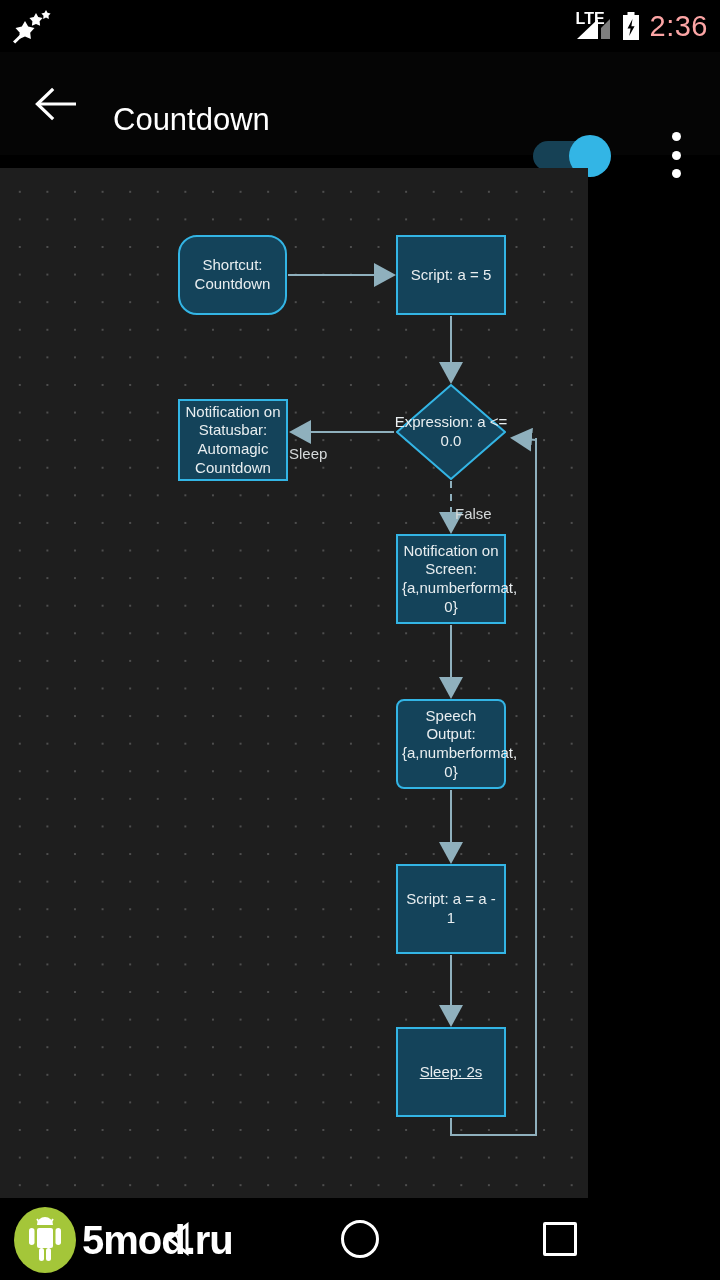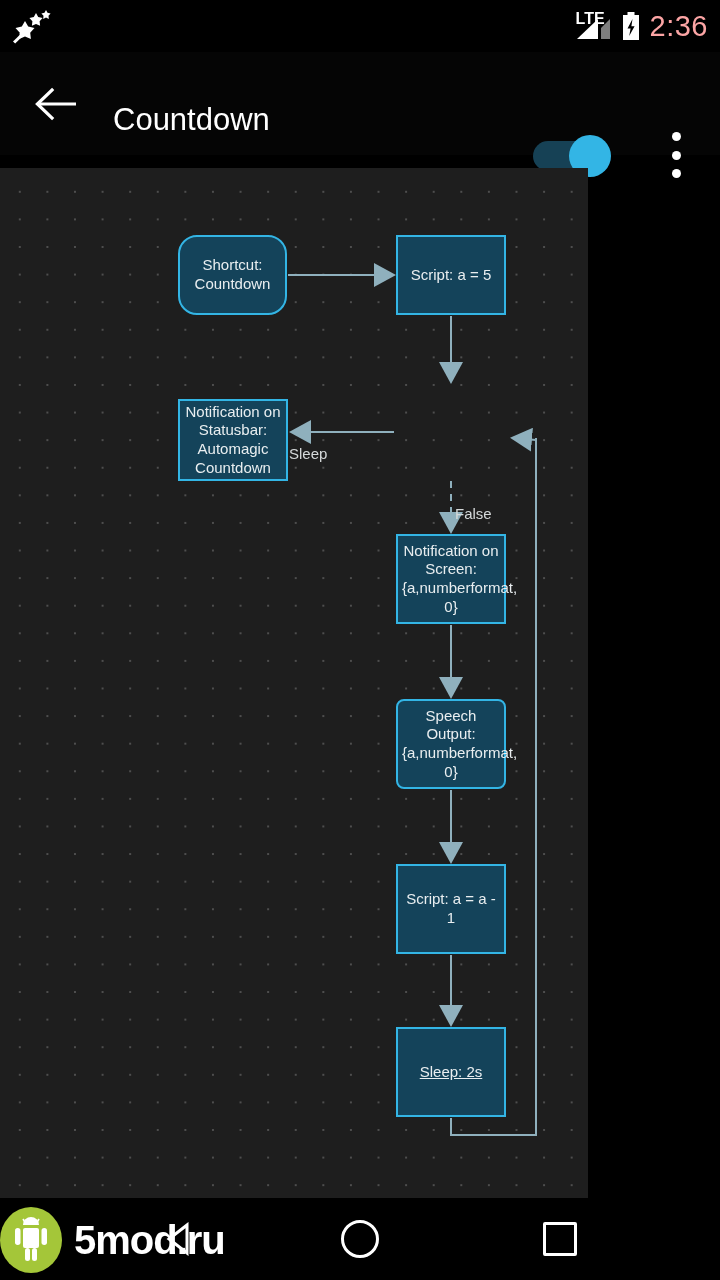--- a/index.html
+++ b/index.html
@@ -97,22 +97,22 @@
     background:#000;
   }
   .nav-btn{ position:absolute; top:0; height:82px; width:120px; display:flex; align-items:center; justify-content:center; cursor:pointer; }
   .nav-back{ left:120px; }
   .nav-home{ left:300px; }
   .nav-recent{ left:500px; }
   .nav-circle{ width:38px; height:38px; border:3px solid #fff; border-radius:50%; }
   .nav-square{ width:34px; height:34px; border:3px solid #fff; border-radius:2px; }
 
   .watermark{
-    position:absolute; left:0; top:1205px; height:70px;
-    display:flex; align-items:center; gap:12px; pointer-events:none;
+    position:absolute; left:14px; top:1205px; height:70px;
+    display:flex; align-items:center; gap:6px; pointer-events:none;
   }
   .wm-badge{
     width:62px; height:66px; border-radius:50%;
     background:#a4c639; display:flex; align-items:center; justify-content:center;
   }
   .wm-text{ color:#fff; font-size:40px; font-weight:bold; letter-spacing:-1px; }
 </style>
 </head>
 <body>
 
@@ -195,20 +195,27 @@
 
     <div class="node rounded" style="left:178px; top:67px; width:109px; height:80px;">
       <span style="white-space:pre-line;">Shortcut:
 Countdown</span>
     </div>
 
     <div class="node" style="left:396px; top:67px; width:110px; height:80px;">
       <span style="white-space:pre-line;">Script: a = 5</span>
     </div>
 
+    <div class="diamond-wrap" style="left:396px; top:216px; width:110px; height:96px;">
+      <svg width="110" height="96" viewBox="0 0 110 96">
+        <polygon points="55,1 109,48 55,95 1,48" fill="#14435a" stroke="#33b5e5" stroke-width="2"></polygon>
+      </svg>
+      <div class="diamond-label" style="white-space:pre-line;">Expression: a &lt;=
+0.0</div>
+    </div>
 
     <div class="node" style="left:178px; top:231px; width:110px; height:82px;">
       <span style="white-space:pre-line;">Notification on
 Statusbar:
 Automagic
 Countdown</span>
     </div>
 
     <div class="node" style="left:396px; top:366px; width:110px; height:90px;">
       <span style="white-space:pre-line;">Notification on

